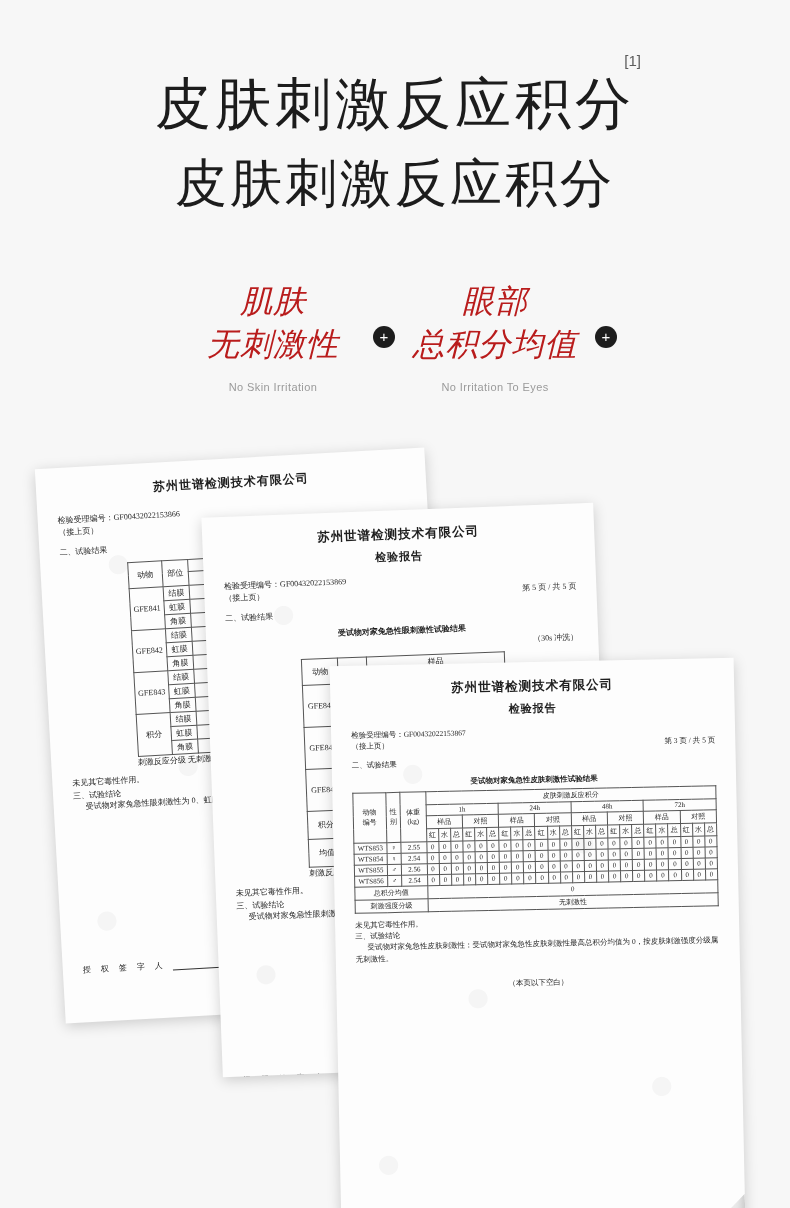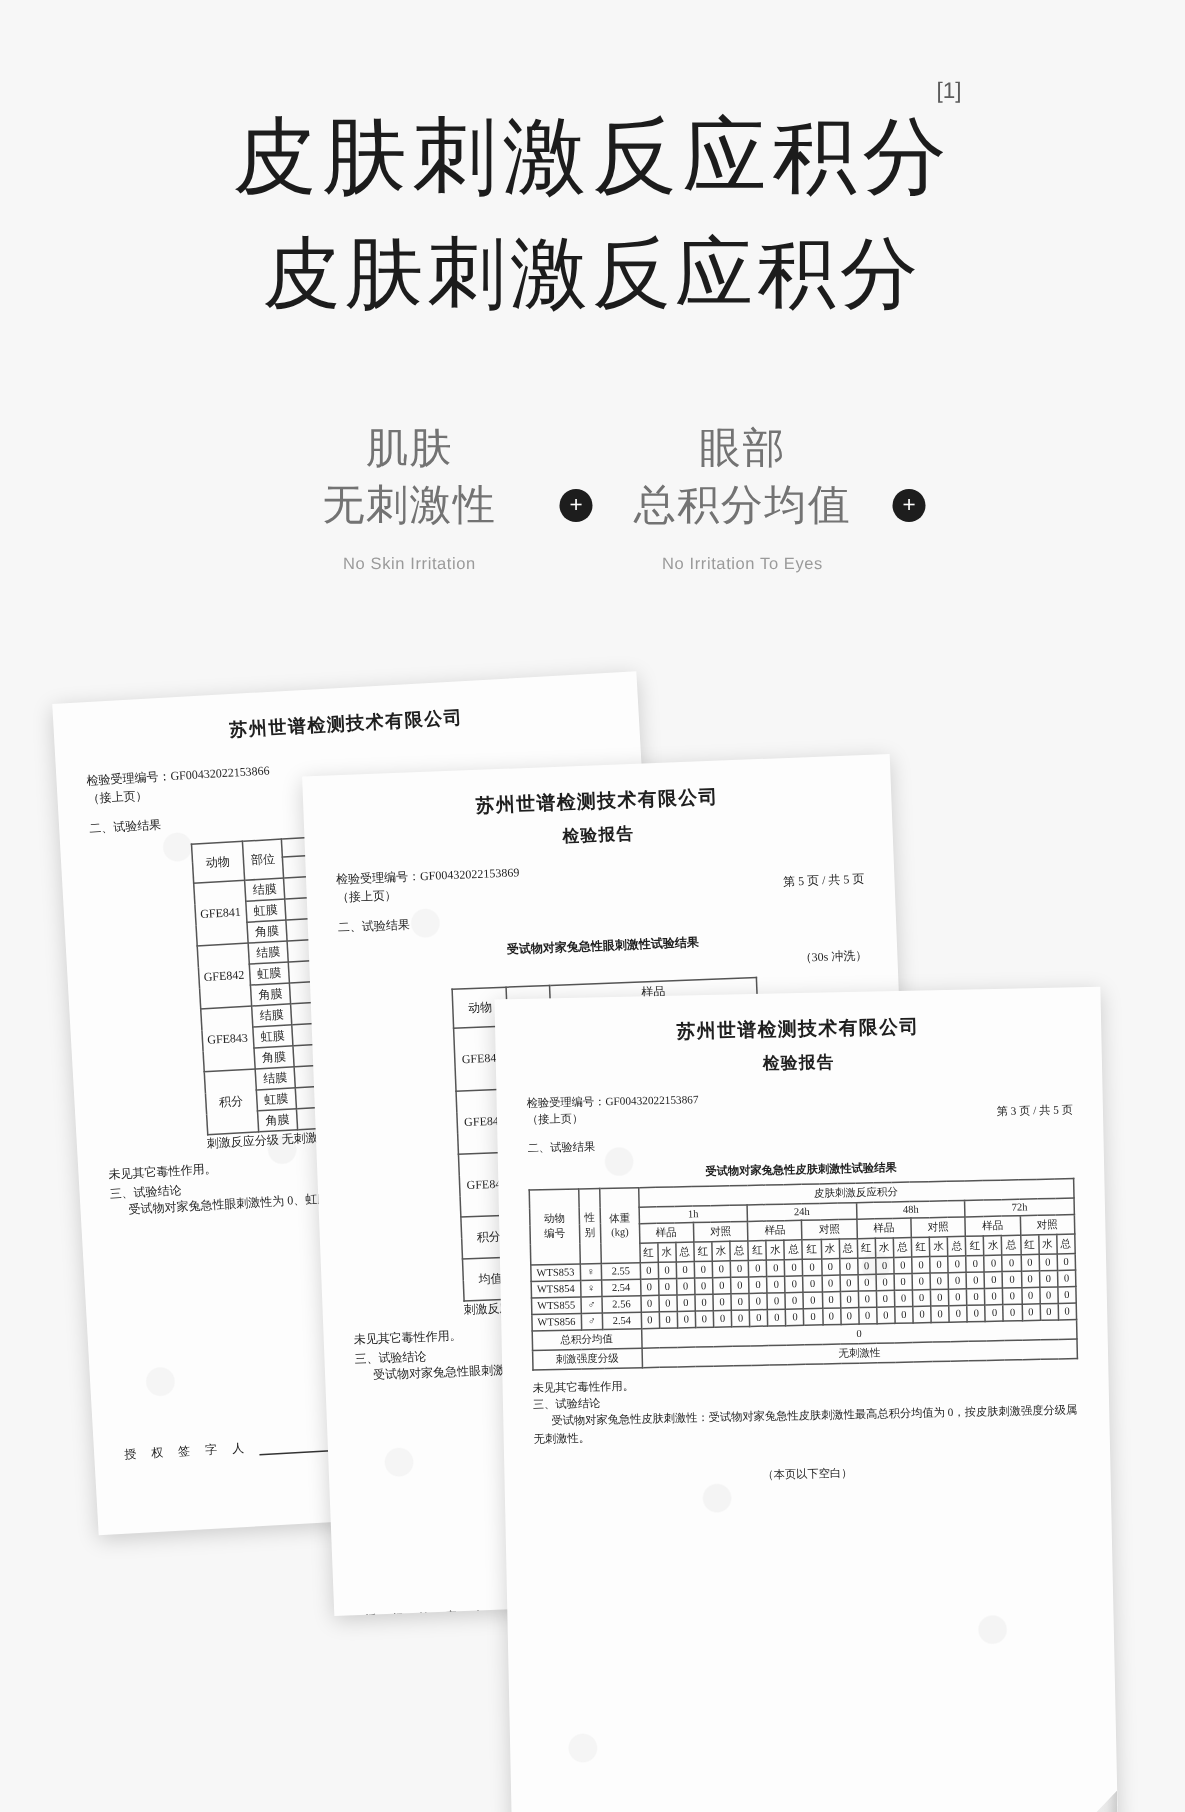--- a/index.html
+++ b/index.html
@@ -48,25 +48,26 @@
     display:flex;
     align-items:flex-start;
     justify-content:center;
     gap:0;
   }
   .feature{
     width:200px;
     text-align:center;
   }
   .feature .cn{
-    font-size:28px;
+    font-size:32px;
     line-height:1.35;
-    color:#737373;
+    color:#b91c1c;
     letter-spacing:1px;
     white-space:pre-line;
+    font-style:italic;
   }
   .feature .en{
     margin-top:14px;
     font-size:11px;
     color:#9a9a9a;
     letter-spacing:.4px;
   }
   .plus{
     width:22px;height:22px;
     border-radius:50%;

